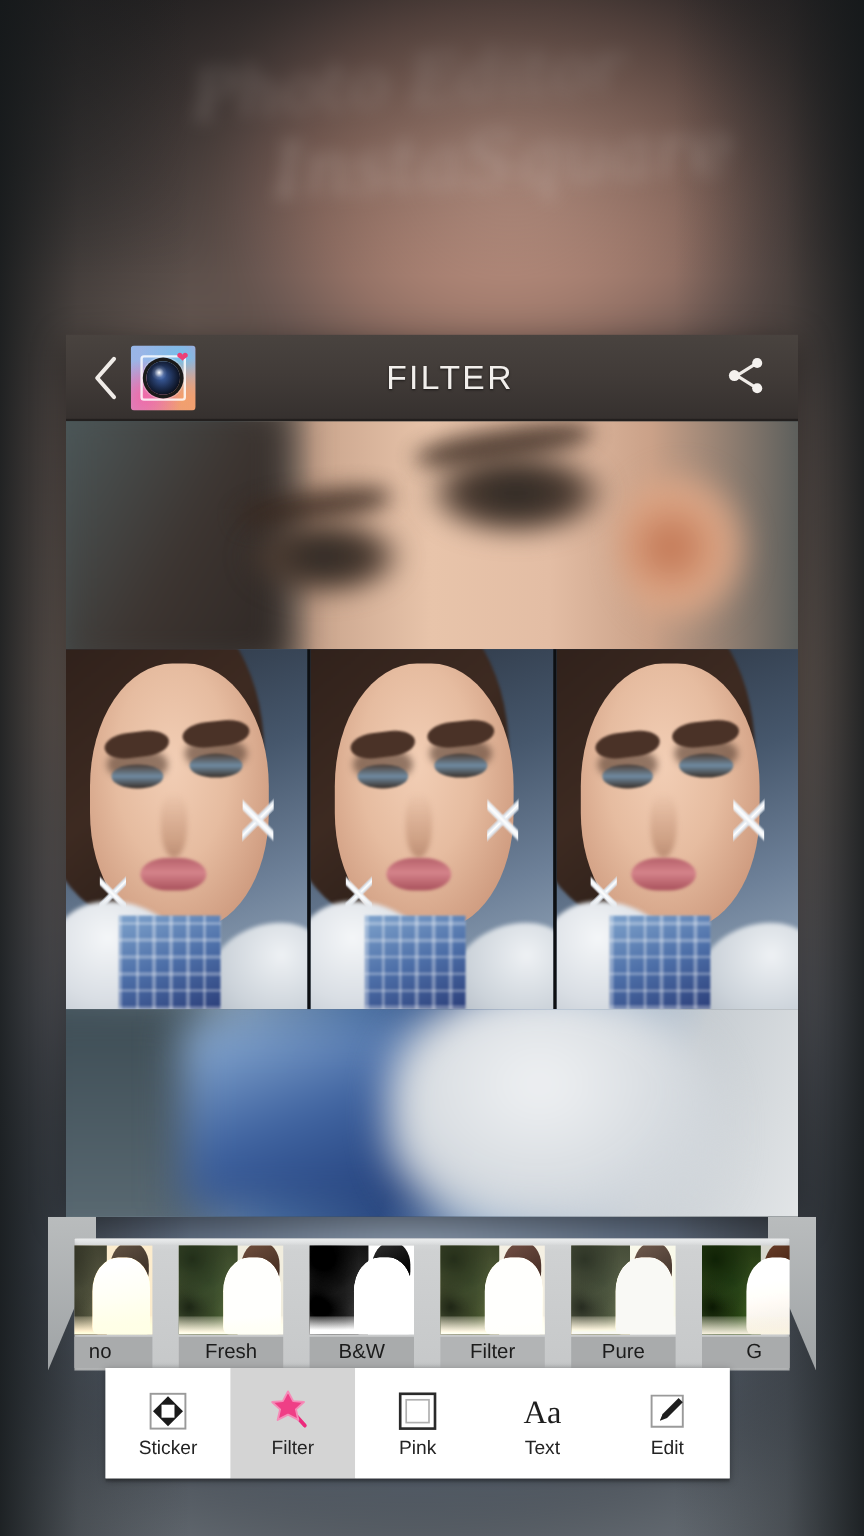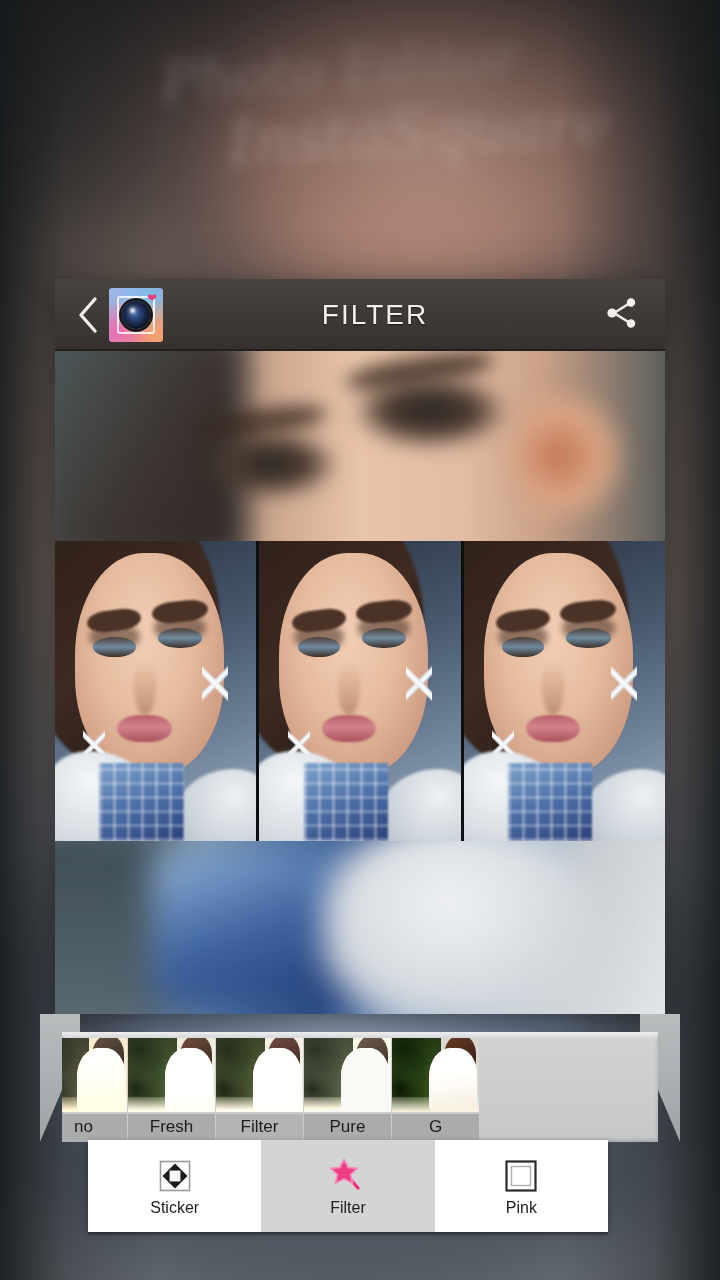--- a/index.html
+++ b/index.html
@@ -410,21 +410,21 @@
     left: 0; right: 0; top: 0;
     height: 6px;
     background: linear-gradient(180deg, #eceeef 0%, rgba(236,238,239,0) 100%);
   }
 
   .filter-list {
     position: absolute;
     left: -22px;
     top: 6px;
     display: flex;
-    gap: 1px;
+    gap: 22px;
     align-items: flex-end;
   }
   .filter-item {
     position: relative;
     width: 87px;
     flex: 0 0 auto;
     cursor: pointer;
   }
   .filter-thumb {
     width: 87px;
@@ -677,20 +677,30 @@
           <div class="filter-thumb fx-fresh">
             <div class="th-foliage"></div>
             <div class="th-hair"></div>
             <div class="th-dress"></div>
             <div class="th-ground"></div>
           </div>
           <div class="filter-label">Fresh</div>
 
         </div>
 
+        <div class="filter-item">
+          <div class="filter-thumb fx-bw">
+            <div class="th-foliage"></div>
+            <div class="th-hair"></div>
+            <div class="th-dress"></div>
+            <div class="th-ground"></div>
+          </div>
+          <div class="filter-label">B&amp;W</div>
+
+        </div>
 
         <div class="filter-item is-selected">
           <div class="filter-thumb fx-beauty">
             <div class="th-foliage"></div>
             <div class="th-hair"></div>
             <div class="th-dress"></div>
             <div class="th-ground"></div>
           </div>
           <div class="filter-label">Filter</div>
 
@@ -749,19 +759,37 @@
     <div class="tool">
       <div class="tool-icon">
         <svg width="36" height="36" viewBox="0 0 36 36" aria-hidden="true">
           <rect x="3.5" y="3.5" width="29" height="29" fill="none" stroke="#2a2a2a" stroke-width="2.2"></rect>
           <rect x="8.5" y="8.5" width="19" height="19" fill="none" stroke="#b0b0b0" stroke-width="1.4"></rect>
         </svg>
       </div>
       <div class="tool-label">Pink</div>
     </div>
 
-
-
+    <div class="tool">
+      <div class="tool-icon">
+        <svg width="36" height="36" viewBox="0 0 36 36" aria-hidden="true">
+          <text x="18" y="28" font-family="'Liberation Serif', serif" font-size="27" fill="#1e1e1e" text-anchor="middle">Aa</text>
+        </svg>
+      </div>
+      <div class="tool-label">Text</div>
+    </div>
+
+
+    <div class="tool">
+      <div class="tool-icon">
+        <svg width="36" height="36" viewBox="0 0 36 36" aria-hidden="true">
+          <path d="M31 5 V31 H5 V5 Z" fill="none" stroke="#9a9a9a" stroke-width="1.6"></path>
+          <path d="M12 26 L14.4 20.2 L27.5 7.1 L31 10.6 L17.9 23.7 Z" fill="#1e1e1e"></path>
+          <path d="M12 26 L14.4 20.2 L16.4 22.2 Z" fill="#1e1e1e"></path>
+        </svg>
+      </div>
+      <div class="tool-label">Edit</div>
+    </div>
   </div>
 
   <div class="toolbar-shadow"></div>
 
 </div>
 
 </body></html>

